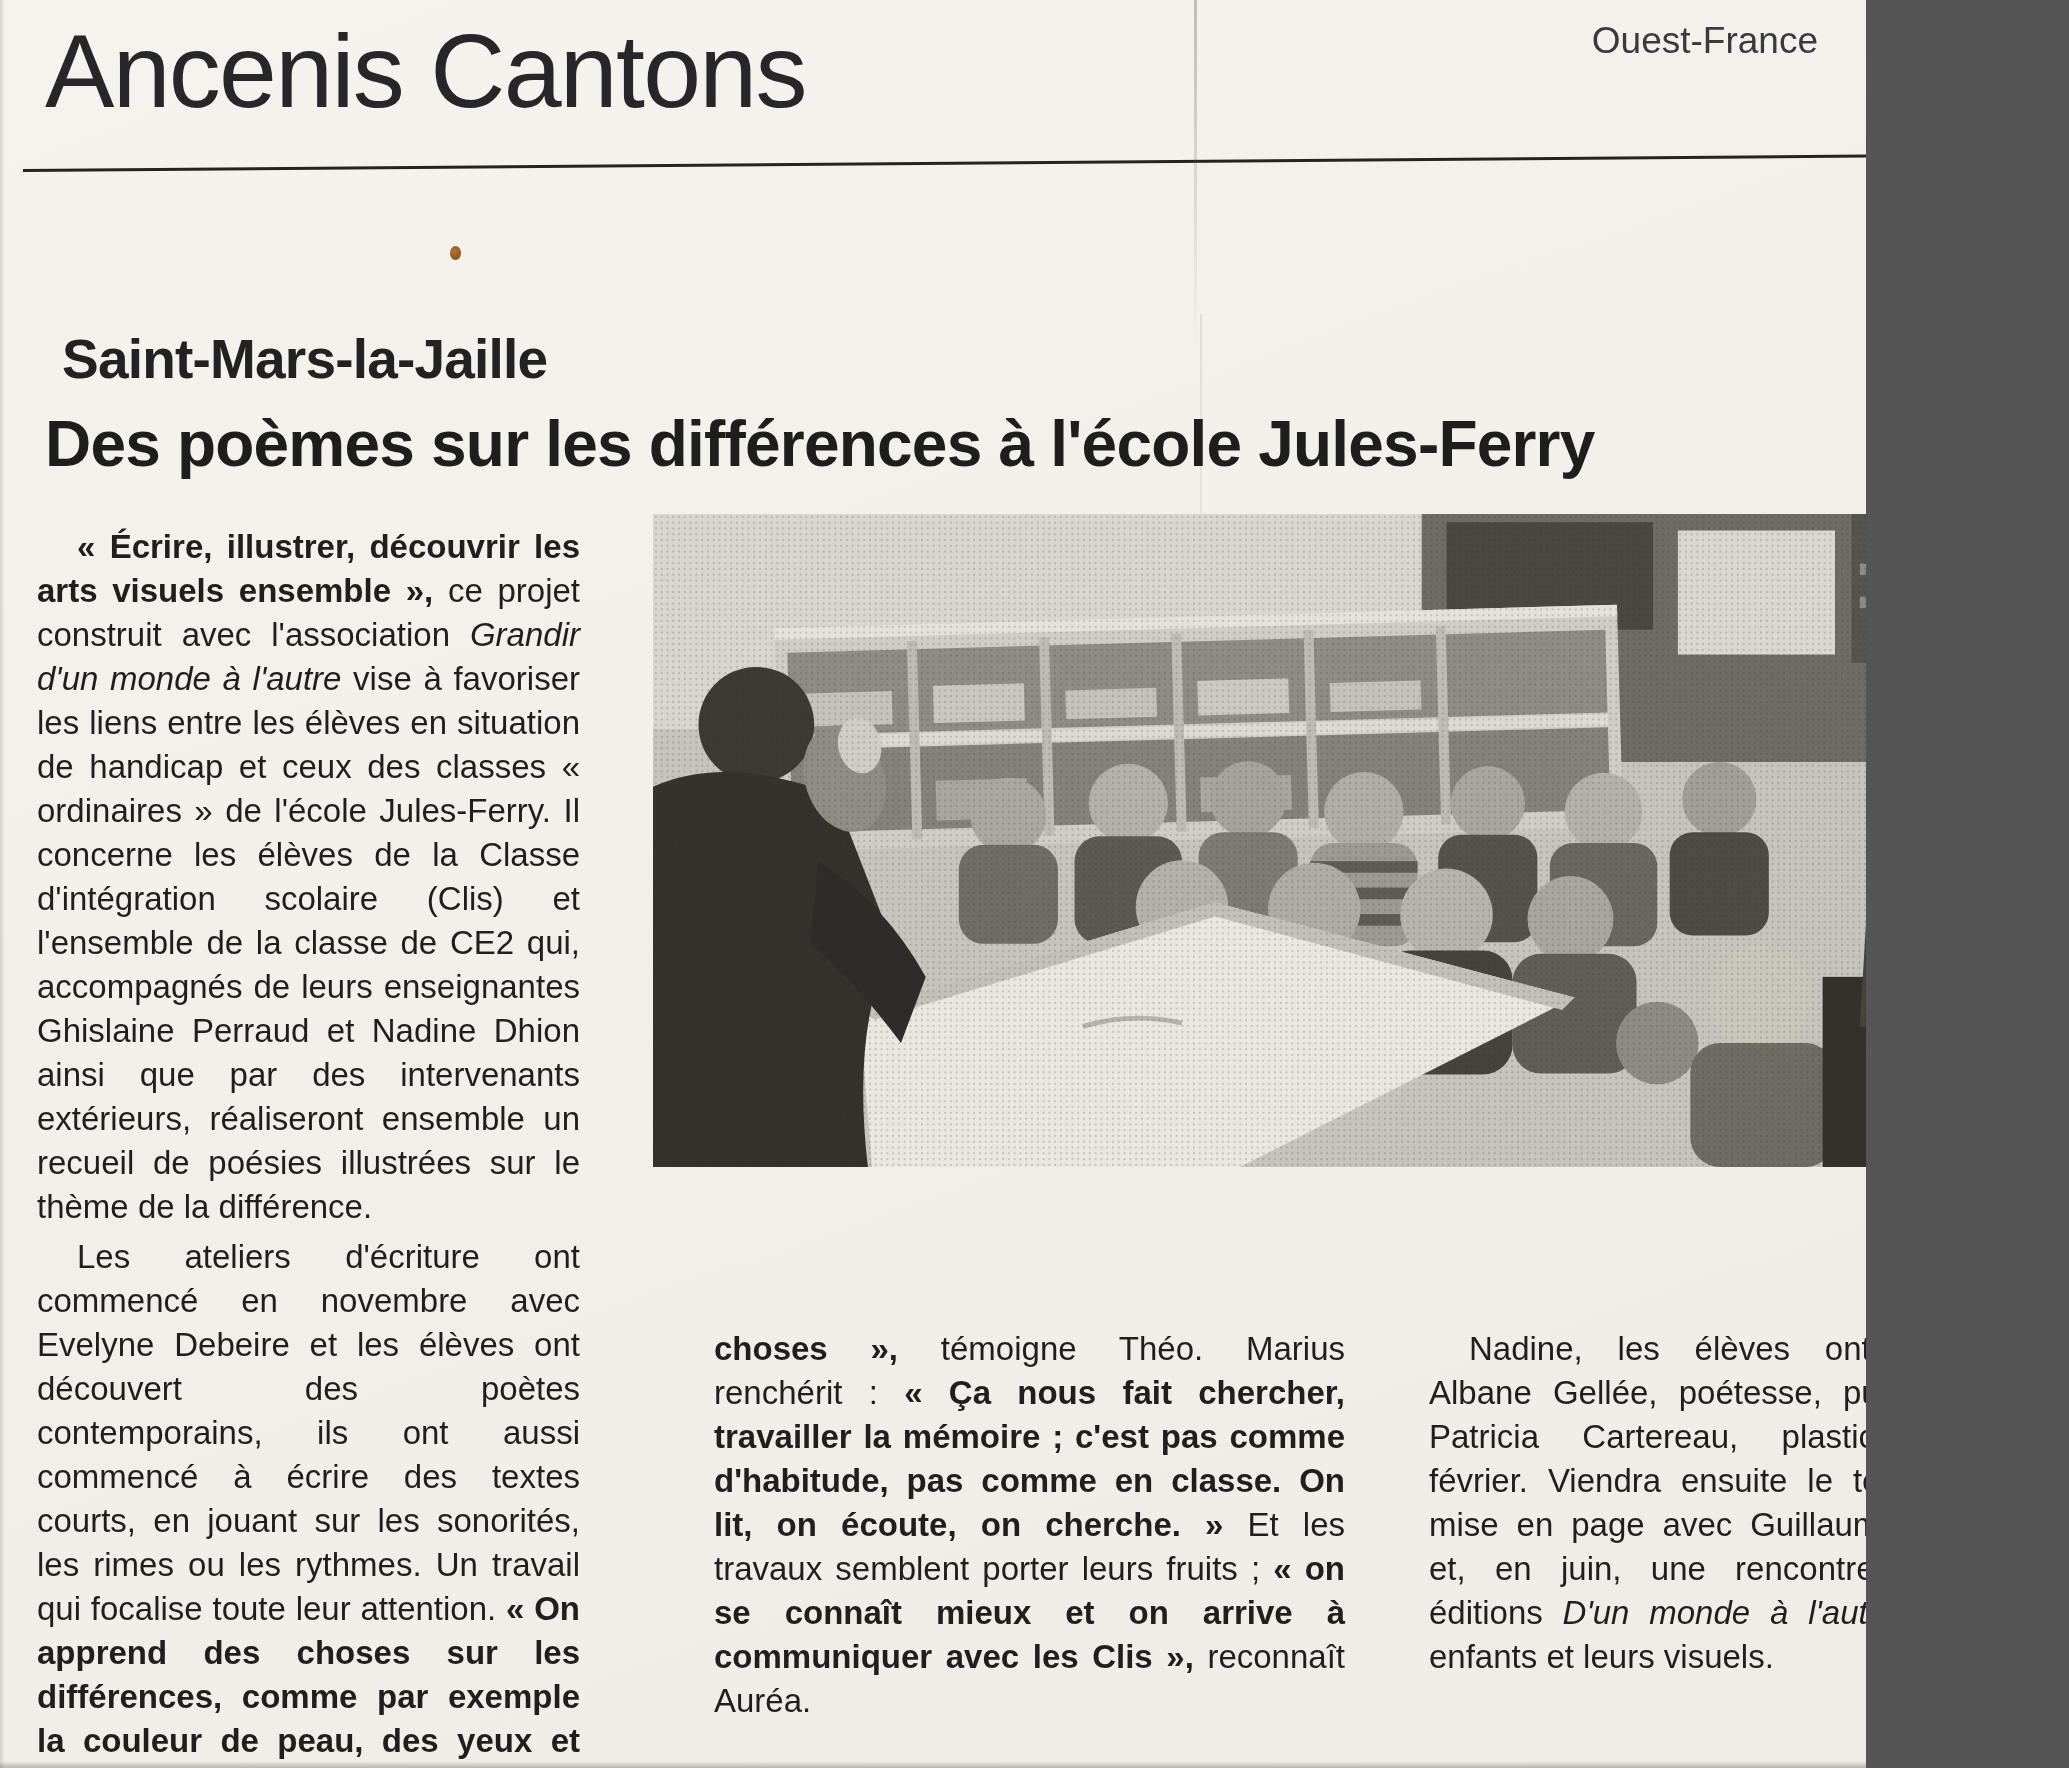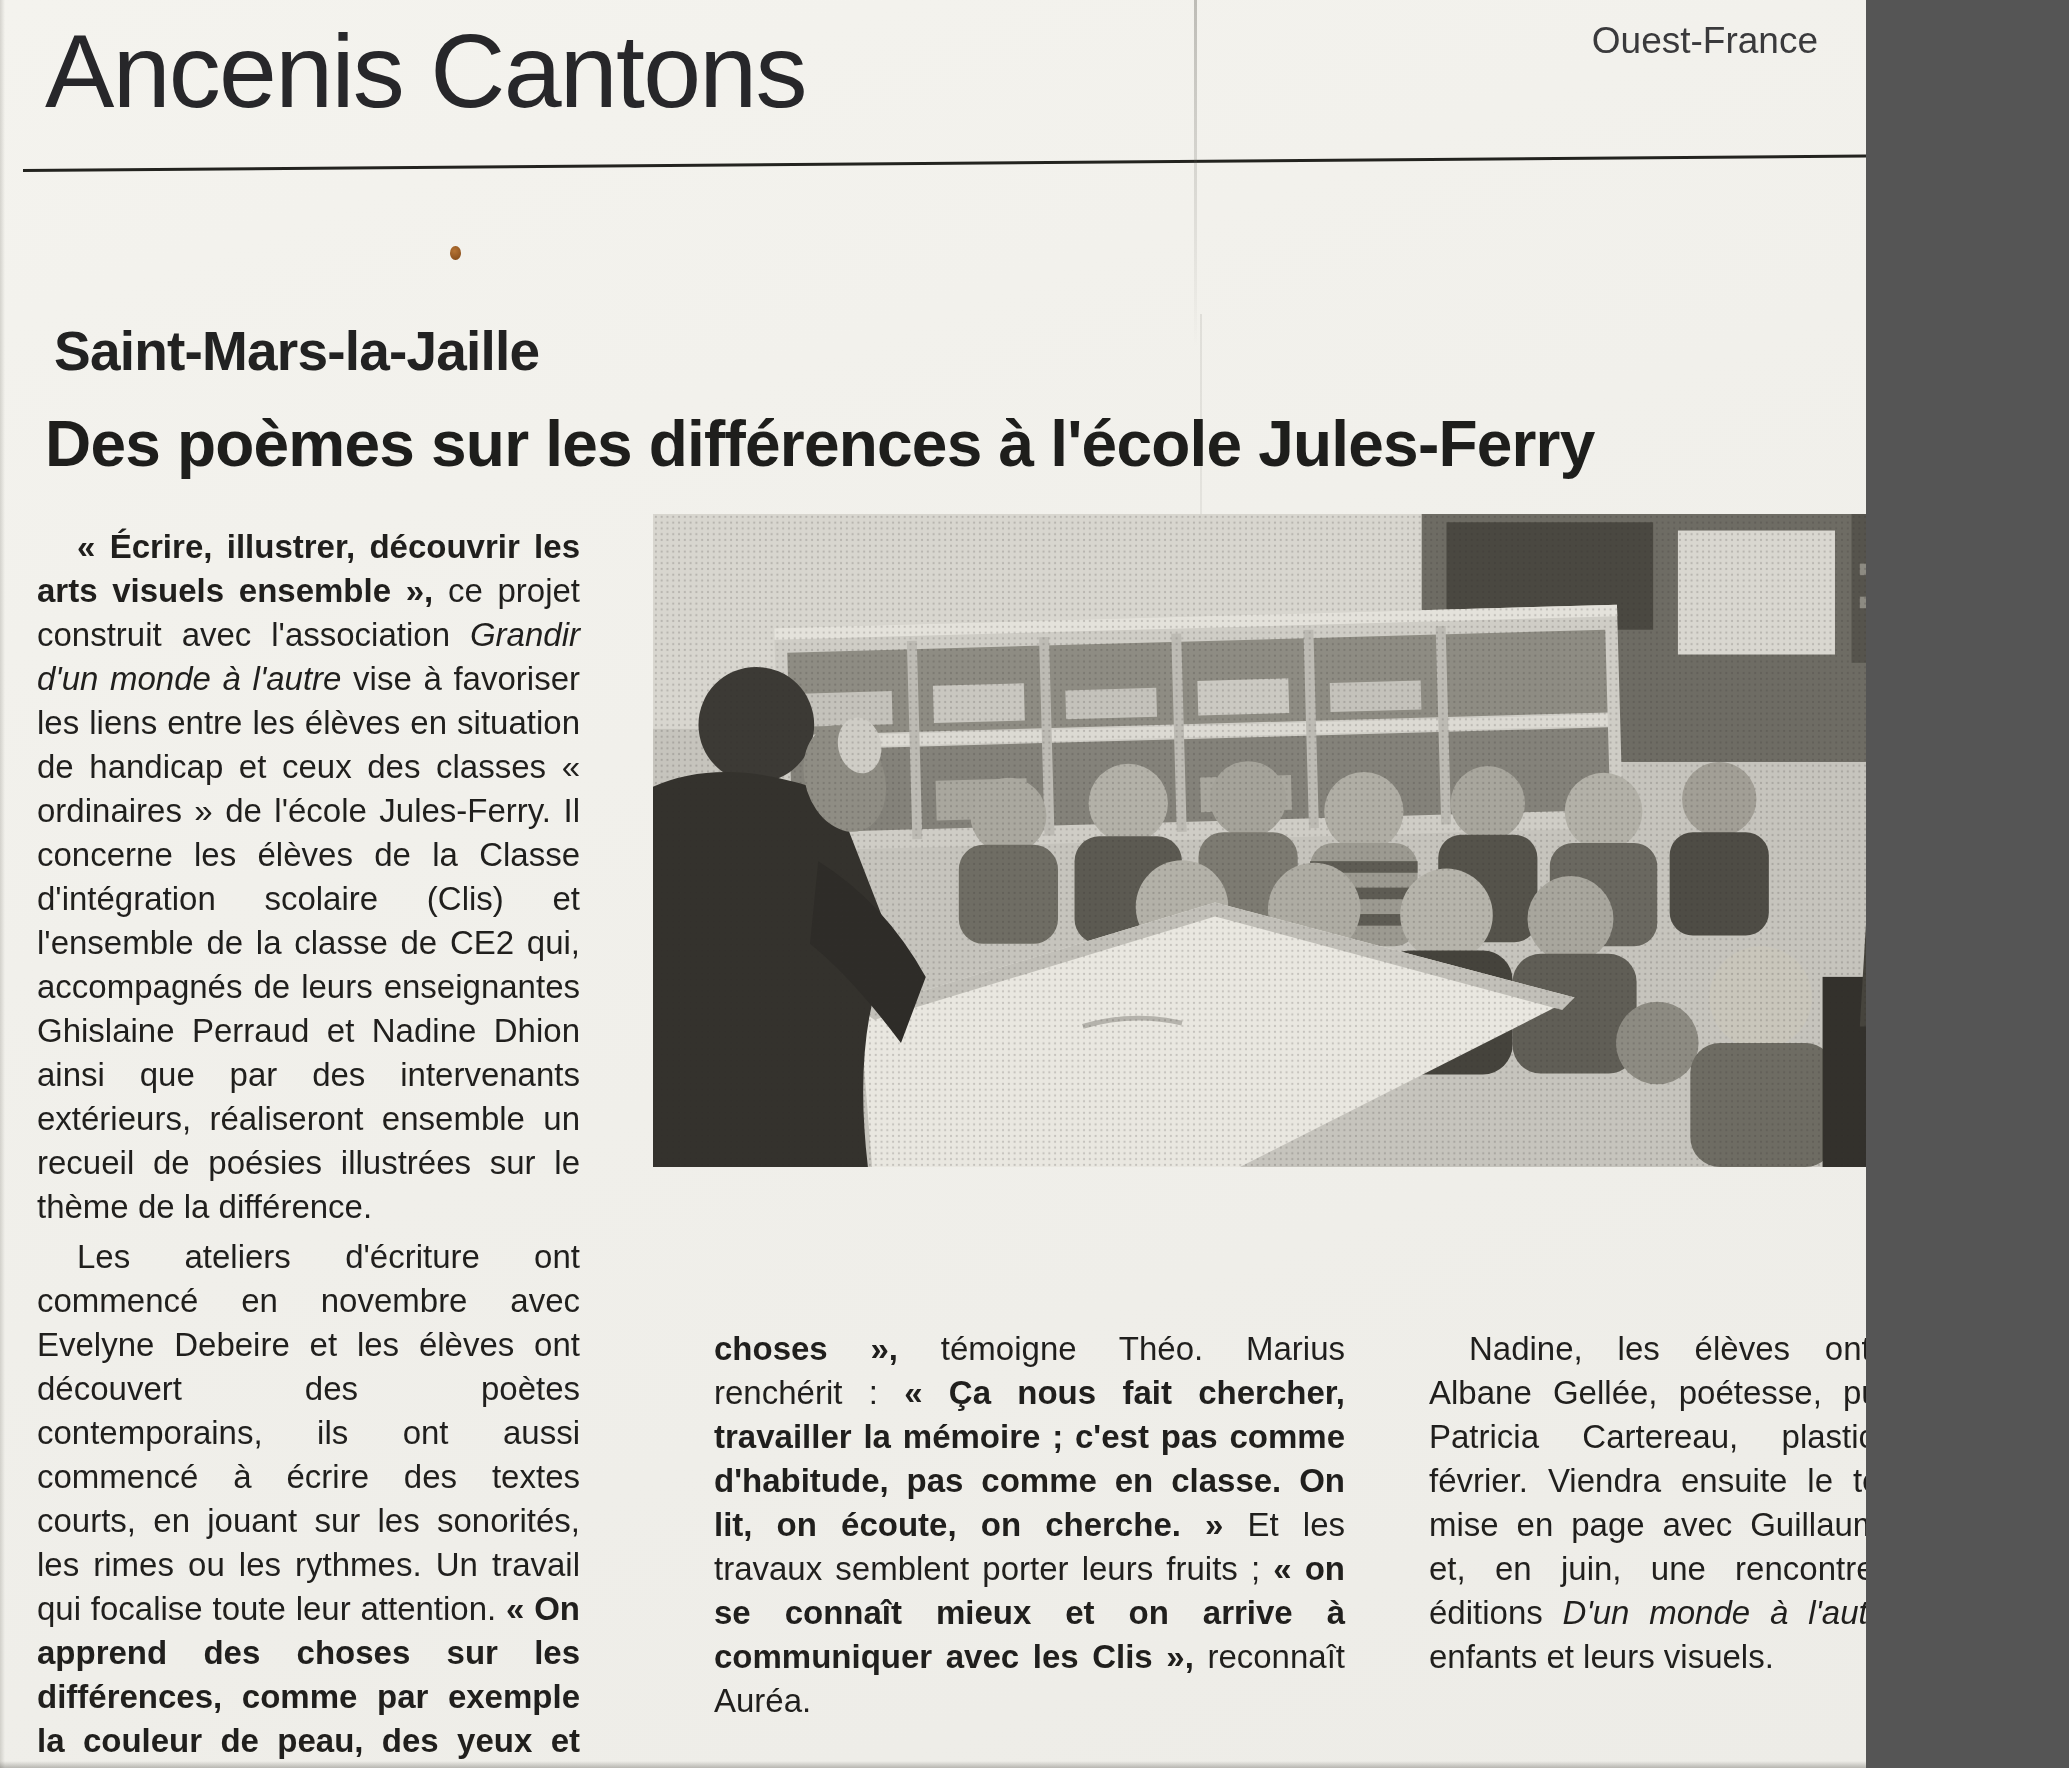--- a/index.html
+++ b/index.html
@@ -80,21 +80,21 @@
 
   <div class="issue-block">
     <div>Ouest-France</div>
   </div>
 
   <div class="masthead-rule"></div>
   <div class="crease"></div>
   <div class="crease2"></div>
   <div class="speck"></div>
 
-  <h2 class="locality" style="margin:8px;">Saint-Mars-la-Jaille</h2>
+  <h2 class="locality" style="margin:16px;">Saint-Mars-la-Jaille</h2>
   <h1 class="headline" style="margin:0;">Des poèmes sur les différences à l'école Jules-Ferry</h1>
 
   <div class="bodycol col1">
     <p class="indent"><span class="b">« Écrire, illustrer, découvrir les arts visuels ensemble »,</span><span> ce projet construit avec l'association </span><span class="i">Grandir d'un monde à l'autre</span><span> vise à favoriser les liens entre les élèves en situation de handicap et ceux des classes « ordinaires » de l'école Jules-Ferry. Il concerne les élèves de la Classe d'intégration scolaire (Clis) et l'ensemble de la classe de CE2 qui, accompagnés de leurs enseignantes Ghislaine Perraud et Nadine Dhion ainsi que par des intervenants extérieurs, réaliseront ensemble un recueil de poésies illustrées sur le thème de la différence.</span></p>
     <p class="indent"><span>Les ateliers d'écriture ont commencé en novembre avec Evelyne Debeire et les élèves ont découvert des poètes contemporains, ils ont aussi commencé à écrire des textes courts, en jouant sur les sonorités, les rimes ou les rythmes. Un travail qui focalise toute leur attention. </span><span class="b">« On apprend des choses sur les différences, comme par exemple la couleur de peau, des yeux et d'autres</span></p>
   </div>
 
   <figure class="photo" style="margin:0;">
     <svg viewBox="0 0 1672 790" preserveAspectRatio="none">
       <defs>

